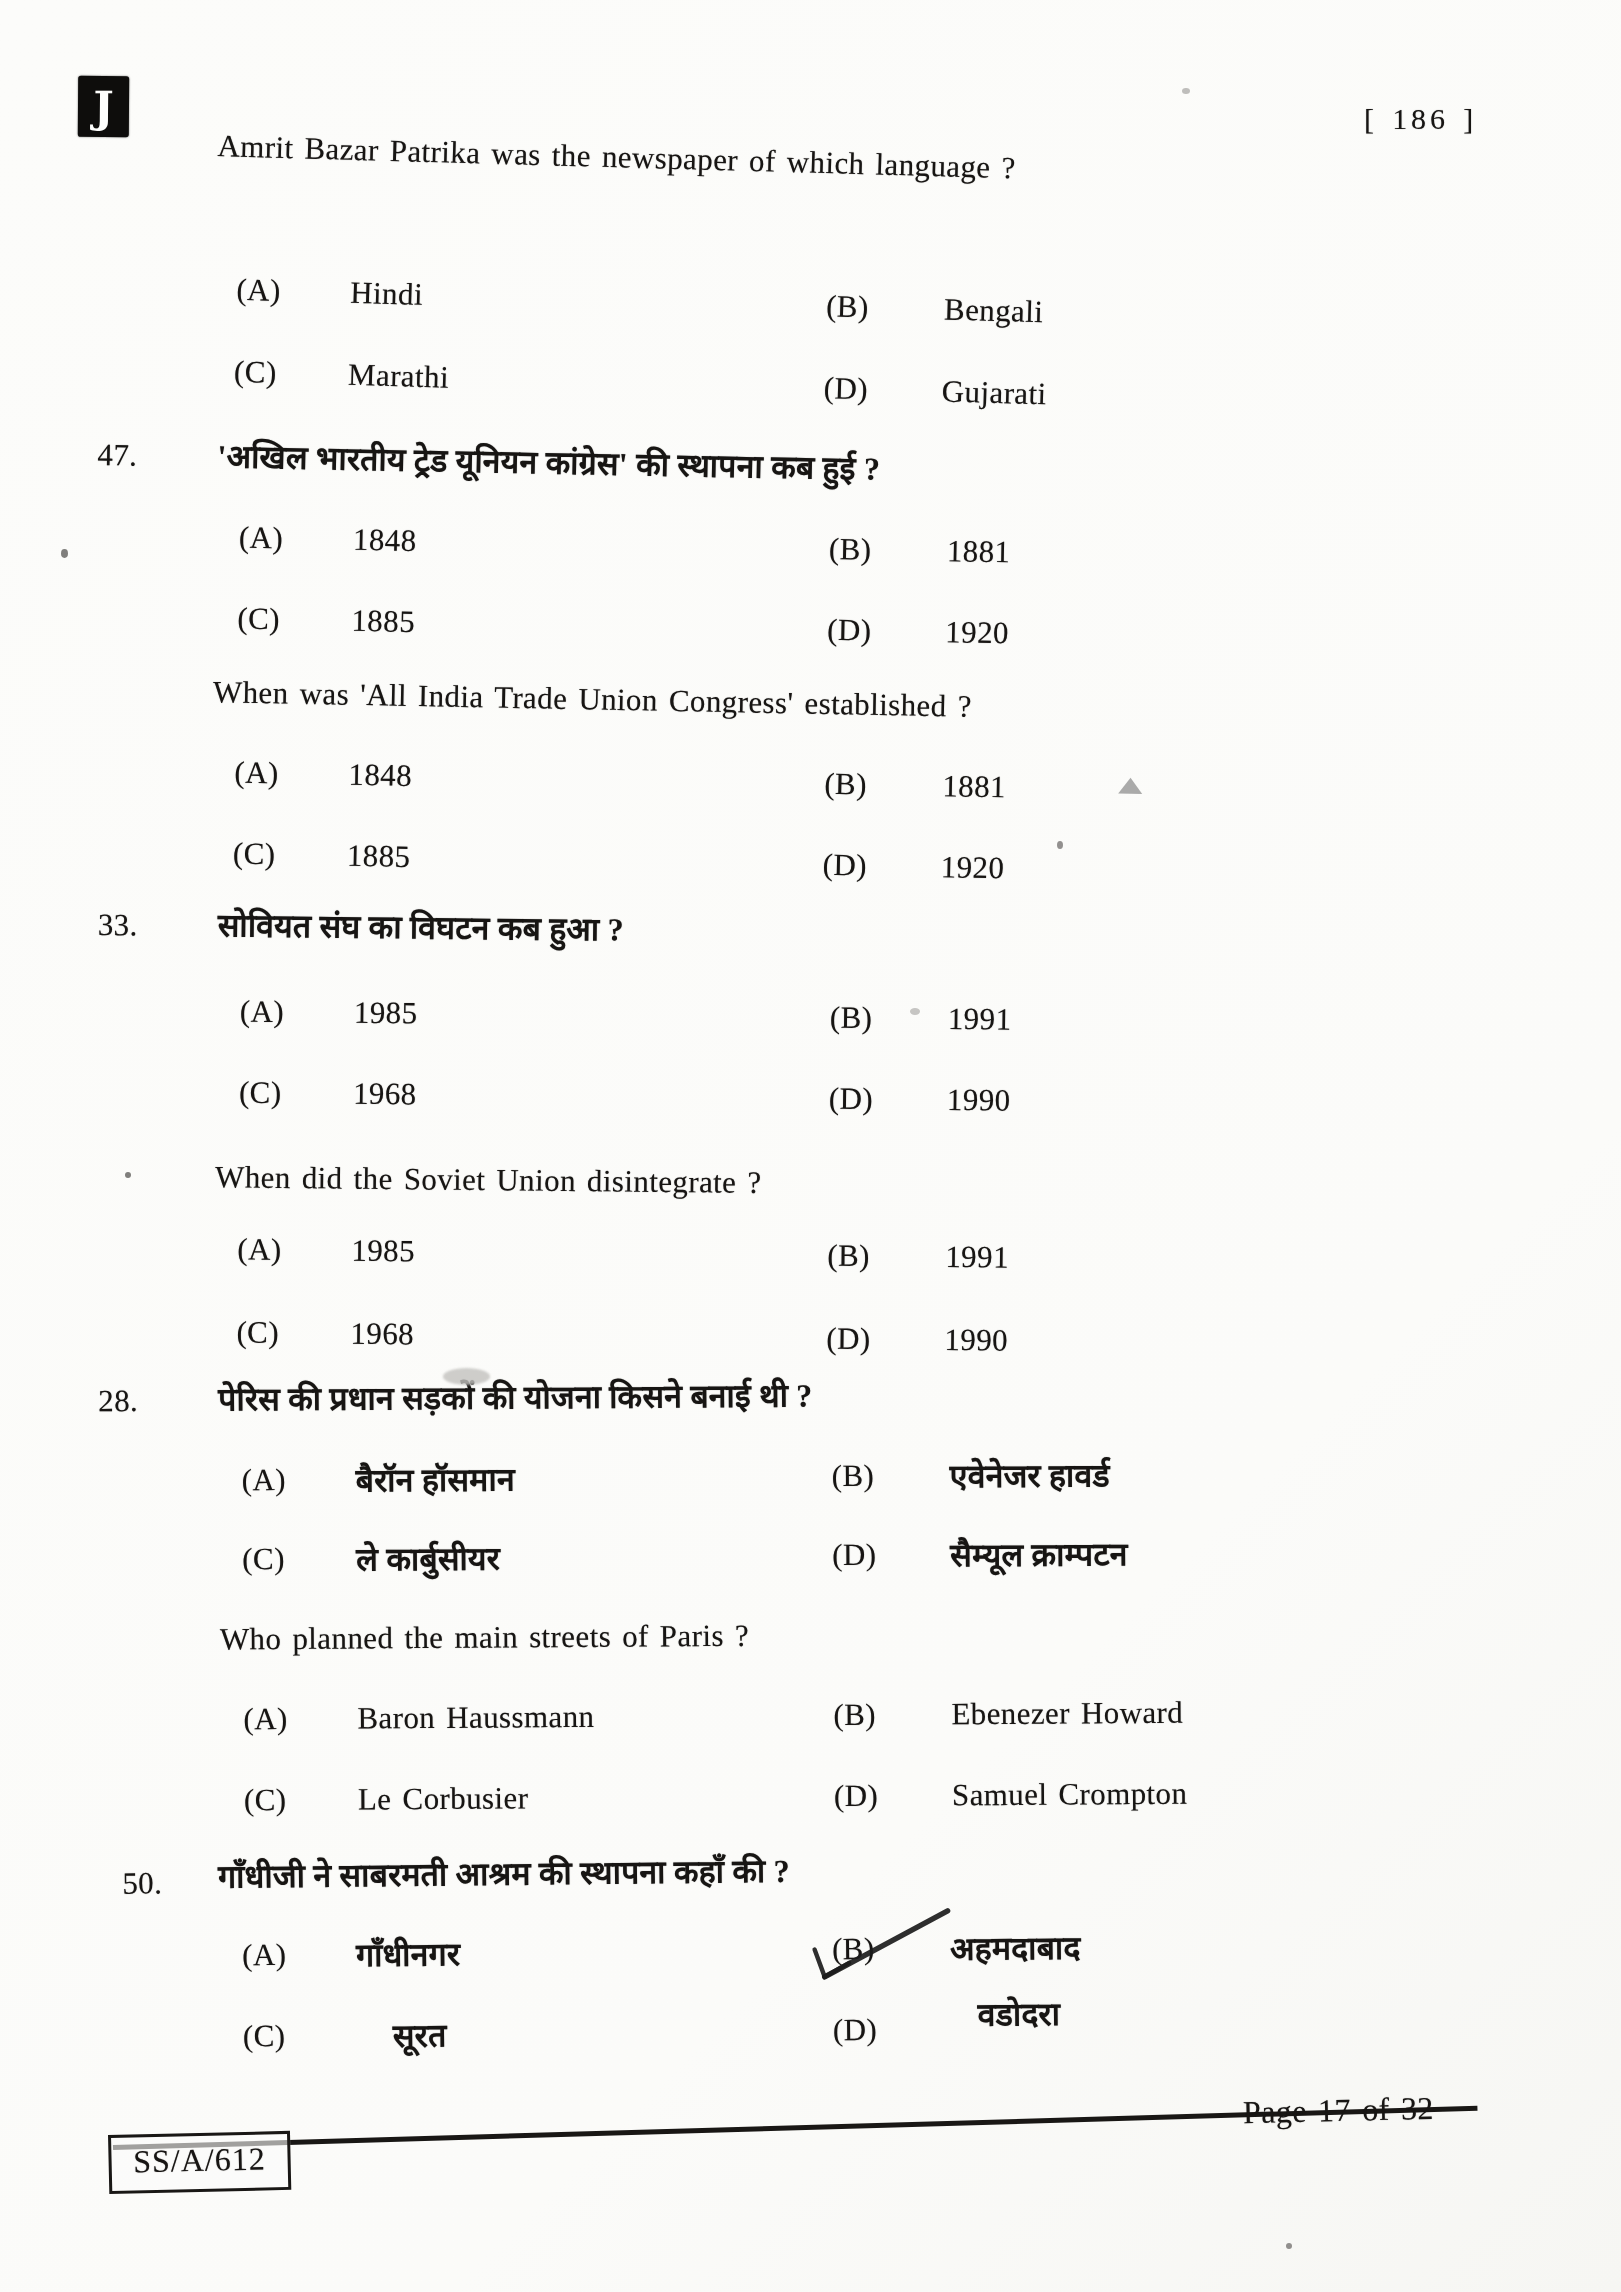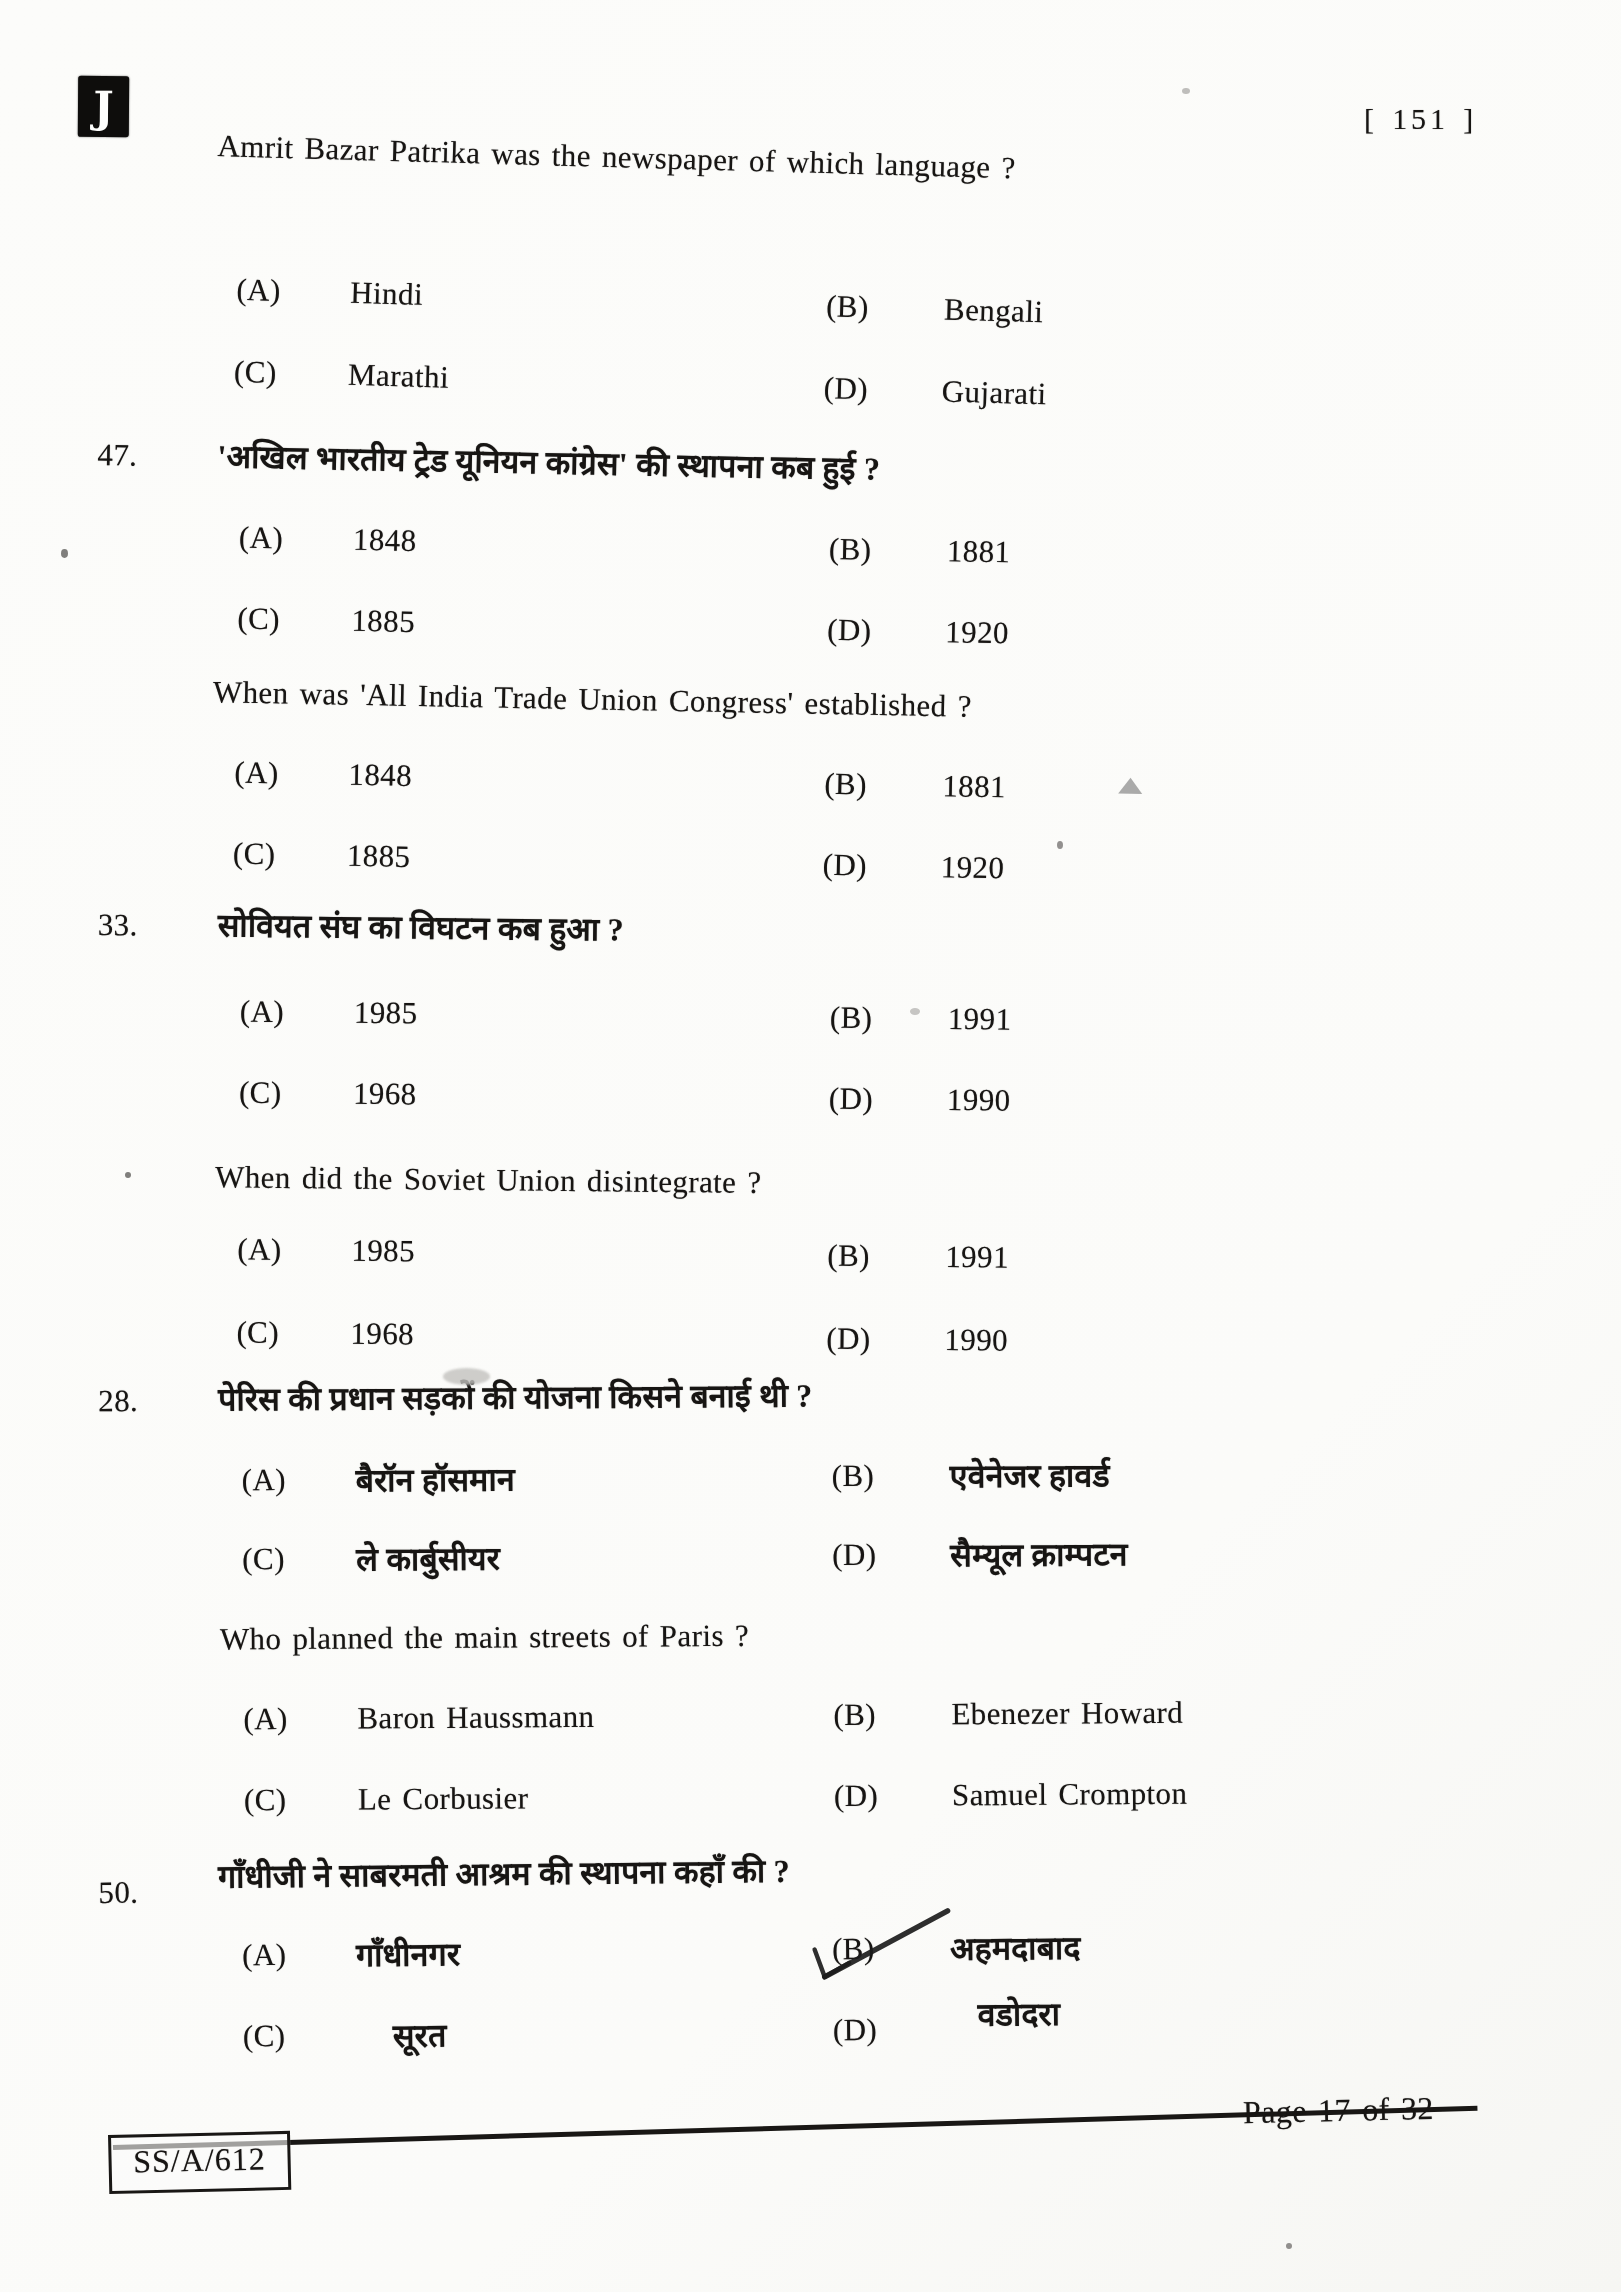--- a/index.html
+++ b/index.html
@@ -54,21 +54,21 @@
   }
   .page-indicator{left:1243px;top:2092px;font-size:32px;transform:rotate(-1.35deg);}
   .tick-svg{position:absolute;left:792px;top:43px;width:206px;height:123px;}
 </style>
 </head>
 <body>
 
 <div class="page">
 
   <div class="abs j-badge">J</div>
-  <div class="abs ink en page-ref">[ 151 ]</div>
+  <div class="abs ink en page-ref">[ 186 ]</div>
 
   <div class="qblock" style="top:122px;transform:rotate(1.6deg);">
     <span class="abs ink en qtext" style="top:0;">Amrit Bazar Patrika was the newspaper of which language ?</span>
     <span class="abs ink en optA-label" style="top:143px;">(A)</span>
     <span class="abs ink en optA-text" style="top:143px;">Hindi</span>
     <span class="abs ink en optB-label" style="top:143px;">(B)</span>
     <span class="abs ink en optB-text" style="top:143px;">Bengali</span>
     <span class="abs ink en optA-label" style="top:225px;">(C)</span>
     <span class="abs ink en optA-text" style="top:225px;">Marathi</span>
     <span class="abs ink en optB-label" style="top:225px;">(D)</span>
@@ -145,21 +145,21 @@
     <span class="abs ink en optA-text" style="top:325px;">Baron Haussmann</span>
     <span class="abs ink en optB-label" style="top:325px;">(B)</span>
     <span class="abs ink en optB-text" style="top:325px;">Ebenezer Howard</span>
     <span class="abs ink en optA-label" style="top:406px;">(C)</span>
     <span class="abs ink en optA-text" style="top:406px;">Le Corbusier</span>
     <span class="abs ink en optB-label" style="top:406px;">(D)</span>
     <span class="abs ink en optB-text" style="top:406px;">Samuel Crompton</span>
   </div>
 
   <div class="qblock" style="top:1856px;transform:rotate(-0.6deg);">
-    <span class="abs ink en qnum" style="top:20px;">50.</span>
+    <span class="abs ink en qnum" style="top:11px;margin-left:24px;">50.</span>
     <span class="abs ink hi qtext" style="top:0;">गाँधीजी ने साबरमती आश्रम की स्थापना कहाँ की ?</span>
 
     <span class="abs ink en optA-label" style="top:84px;">(A)</span>
     <span class="abs ink hi optA-text" style="top:80px;">गाँधीनगर</span>
     <span class="abs ink en optB-label" style="top:84px;">(B)</span>
     <span class="abs ink hi optB-text" style="top:80px;">अहमदाबाद</span>
     <span class="abs ink en optA-label" style="top:165px;">(C)</span>
     <span class="abs ink hi optA-text" style="top:161px;margin-left:36px;">सूरत</span>
     <span class="abs ink en optB-label" style="top:165px;">(D)</span>
     <span class="abs ink hi optB-text" style="top:146px;margin-left:27px;">वडोदरा</span>

